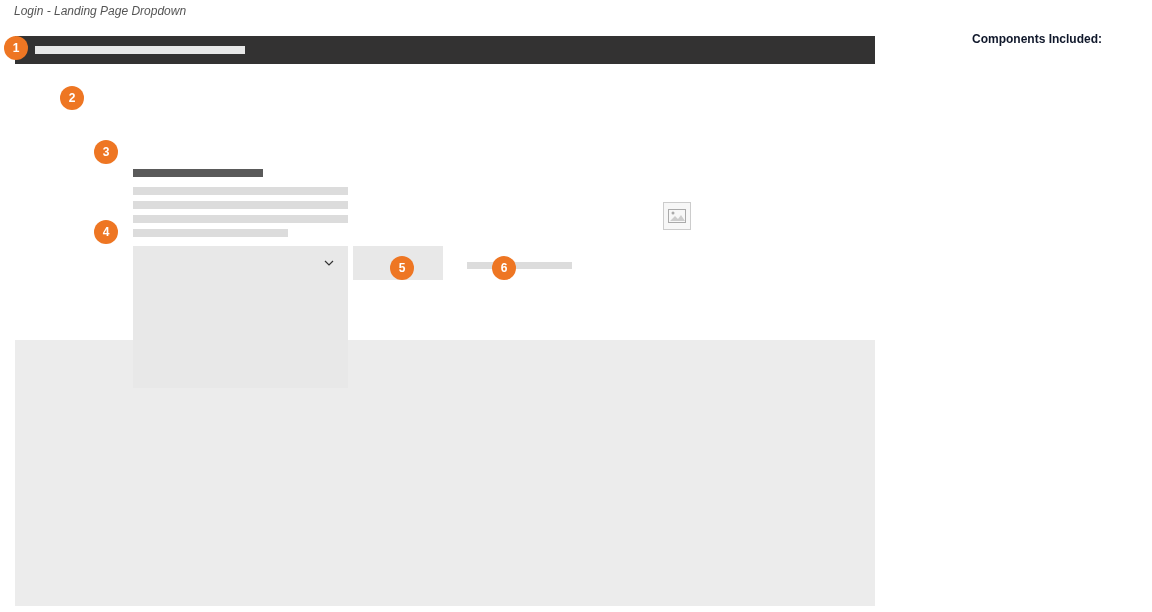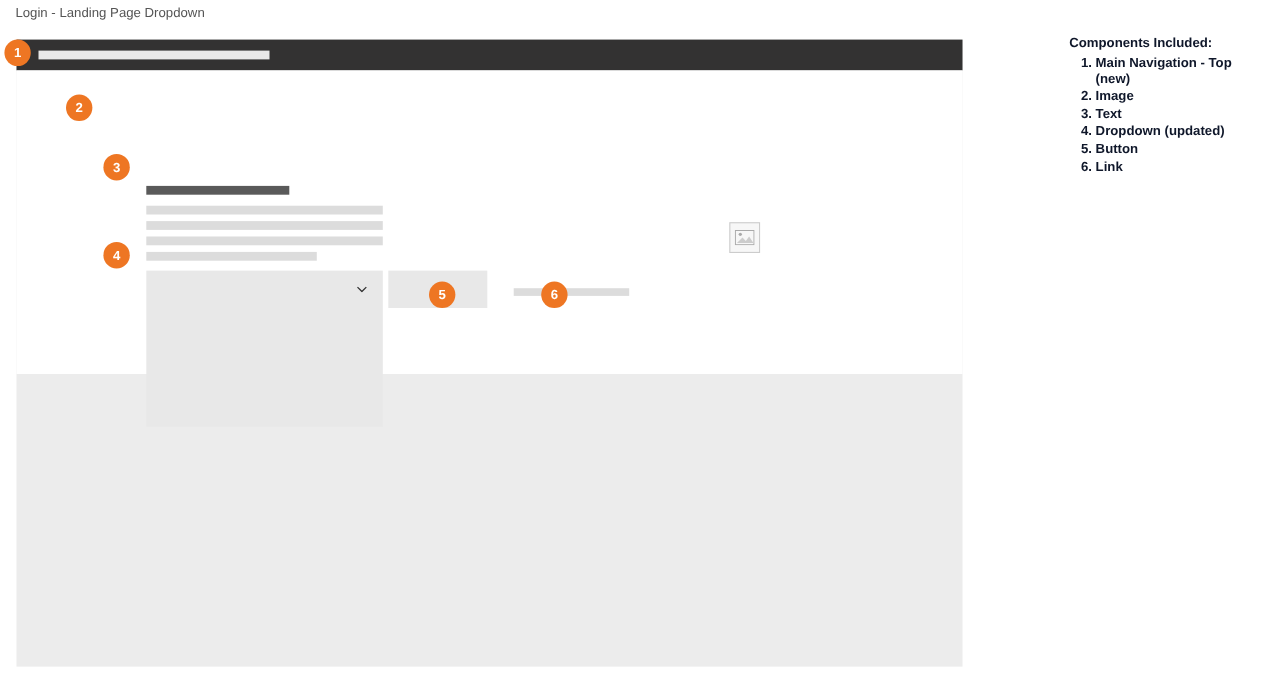--- a/index.html
+++ b/index.html
@@ -11,20 +11,21 @@
       position: relative;
       overflow: hidden;
     }
     .page-title {
       position: absolute;
       top: 4px;
       left: 14px;
       font-size: 12px;
       color: #555;
       font-weight: 500;
+      font-style: italic;
     }
     .wireframe-container {
       position: absolute;
       top: 36px;
       left: 15px;
       width: 860px;
       height: 570px;
       background: #ececec;
     }
     .content-area {
@@ -187,28 +188,20 @@
           <rect x="0.5" y="0.5" width="17" height="13" fill="none" stroke="#aaa"></rect>
           <circle cx="5" cy="4" r="1.5" fill="#aaa"></circle>
           <path d="M2 12 L7 7 L10 10 L13 6 L17 12 Z" fill="#ccc"></path>
         </svg>
     </div>
   </div>
 </div>
 
 <div class="legend">
   <div class="legend-title">Components Included:</div>
-  <ol class="legend-list">
-    <li>Main Navigation - Top (new)</li>
-    <li>Image</li>
-    <li>Text</li>
-    <li>Dropdown (updated)</li>
-    <li>Button</li>
-    <li>Link</li>
-  </ol>
 </div>
 
 <div id="annotations-root">
     <div class="annotation" style="top: 36px; left: 4px;">1</div>
     <div class="annotation" style="top: 86px; left: 60px;">2</div>
     <div class="annotation" style="top: 140px; left: 94px;">3</div>
     <div class="annotation" style="top: 220px; left: 94px;">4</div>
     <div class="annotation" style="top: 256px; left: 390px;">5</div>
     <div class="annotation" style="top: 256px; left: 492px;">6</div>
   </div>

